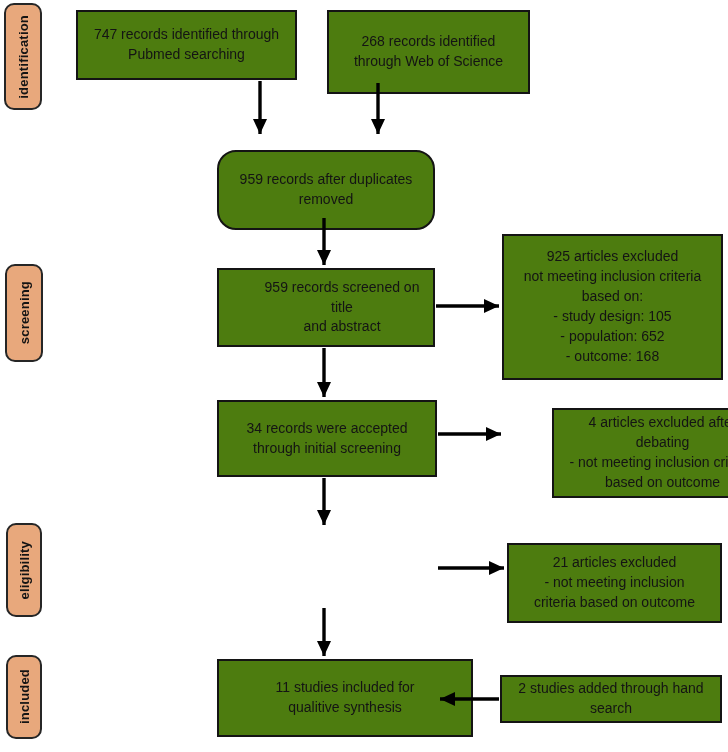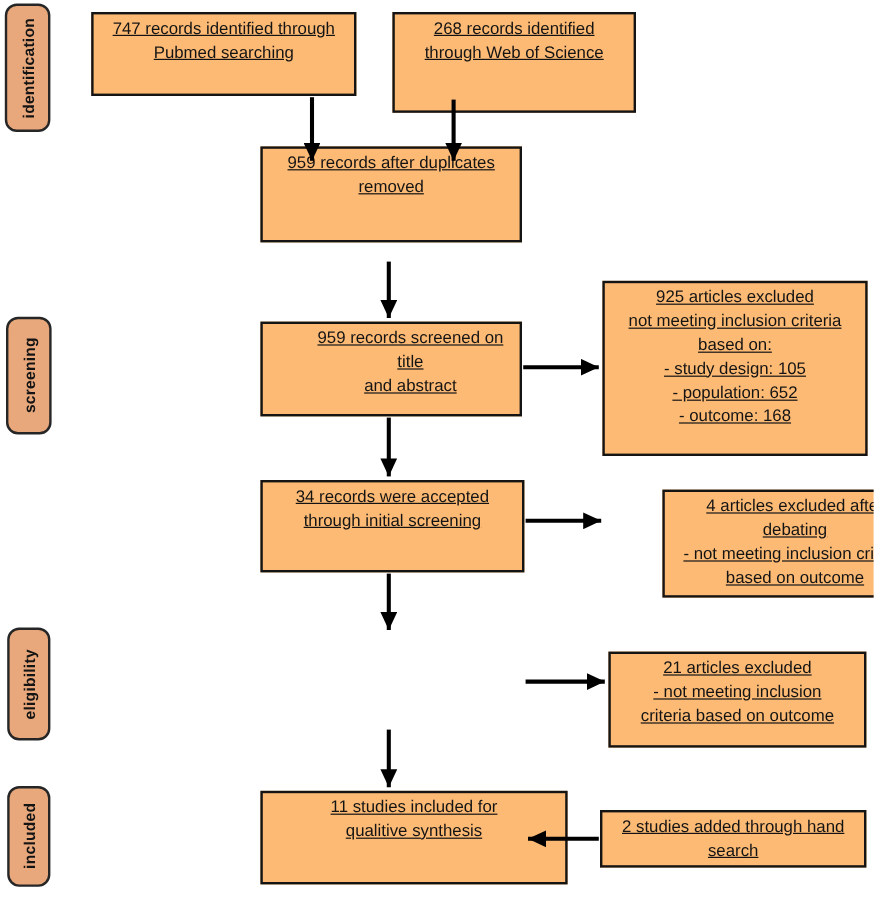--- a/index.html
+++ b/index.html
@@ -13,25 +13,24 @@
   #canvas{
     position:relative;
     width:728px;height:752px;
     background:#ffffff;
     font-family:"Liberation Sans","DejaVu Sans",sans-serif;
     color:var(--text);
   }
   .flow-box{
     position:absolute;
     border:2.5px solid var(--box-border);
-    background:#fdba74;
-    display:flex;justify-content:center;
+    background:#4d7c0f;
+    display:flex;align-items:center;justify-content:center;
     box-sizing:border-box;
     text-align:center;
-    text-decoration:underline;
   }
   .flow-box .box-text{
     white-space:pre-line;
     font-size:14px;
     line-height:1.42;
     padding:2px 6px;
   }
   .stage-label{
     position:absolute;
     background:var(--stage-fill);
@@ -72,21 +71,21 @@
   <div class="flow-box" style="left:76px;top:10px;width:221px;height:70px;">
     <div class="box-text">747 records identified through
 Pubmed searching</div>
   </div>
 
   <div class="flow-box" style="left:327px;top:10px;width:203px;height:84px;">
     <div class="box-text">268 records identified
 through Web of Science</div>
   </div>
 
-  <div class="flow-box" style="left:217px;top:122px;width:218px;height:80px;">
+  <div class="flow-box" style="left:217px;top:150px;width:218px;height:80px;border-radius:19px;">
     <div class="box-text">959 records after duplicates
 removed</div>
   </div>
 
   <div class="flow-box" style="left:217px;top:268px;width:218px;height:79px;padding-left:32px;">
     <div class="box-text">959 records screened on title
 and abstract</div>
   </div>
 
   <div class="flow-box" style="left:217px;top:400px;width:220px;height:77px;">

